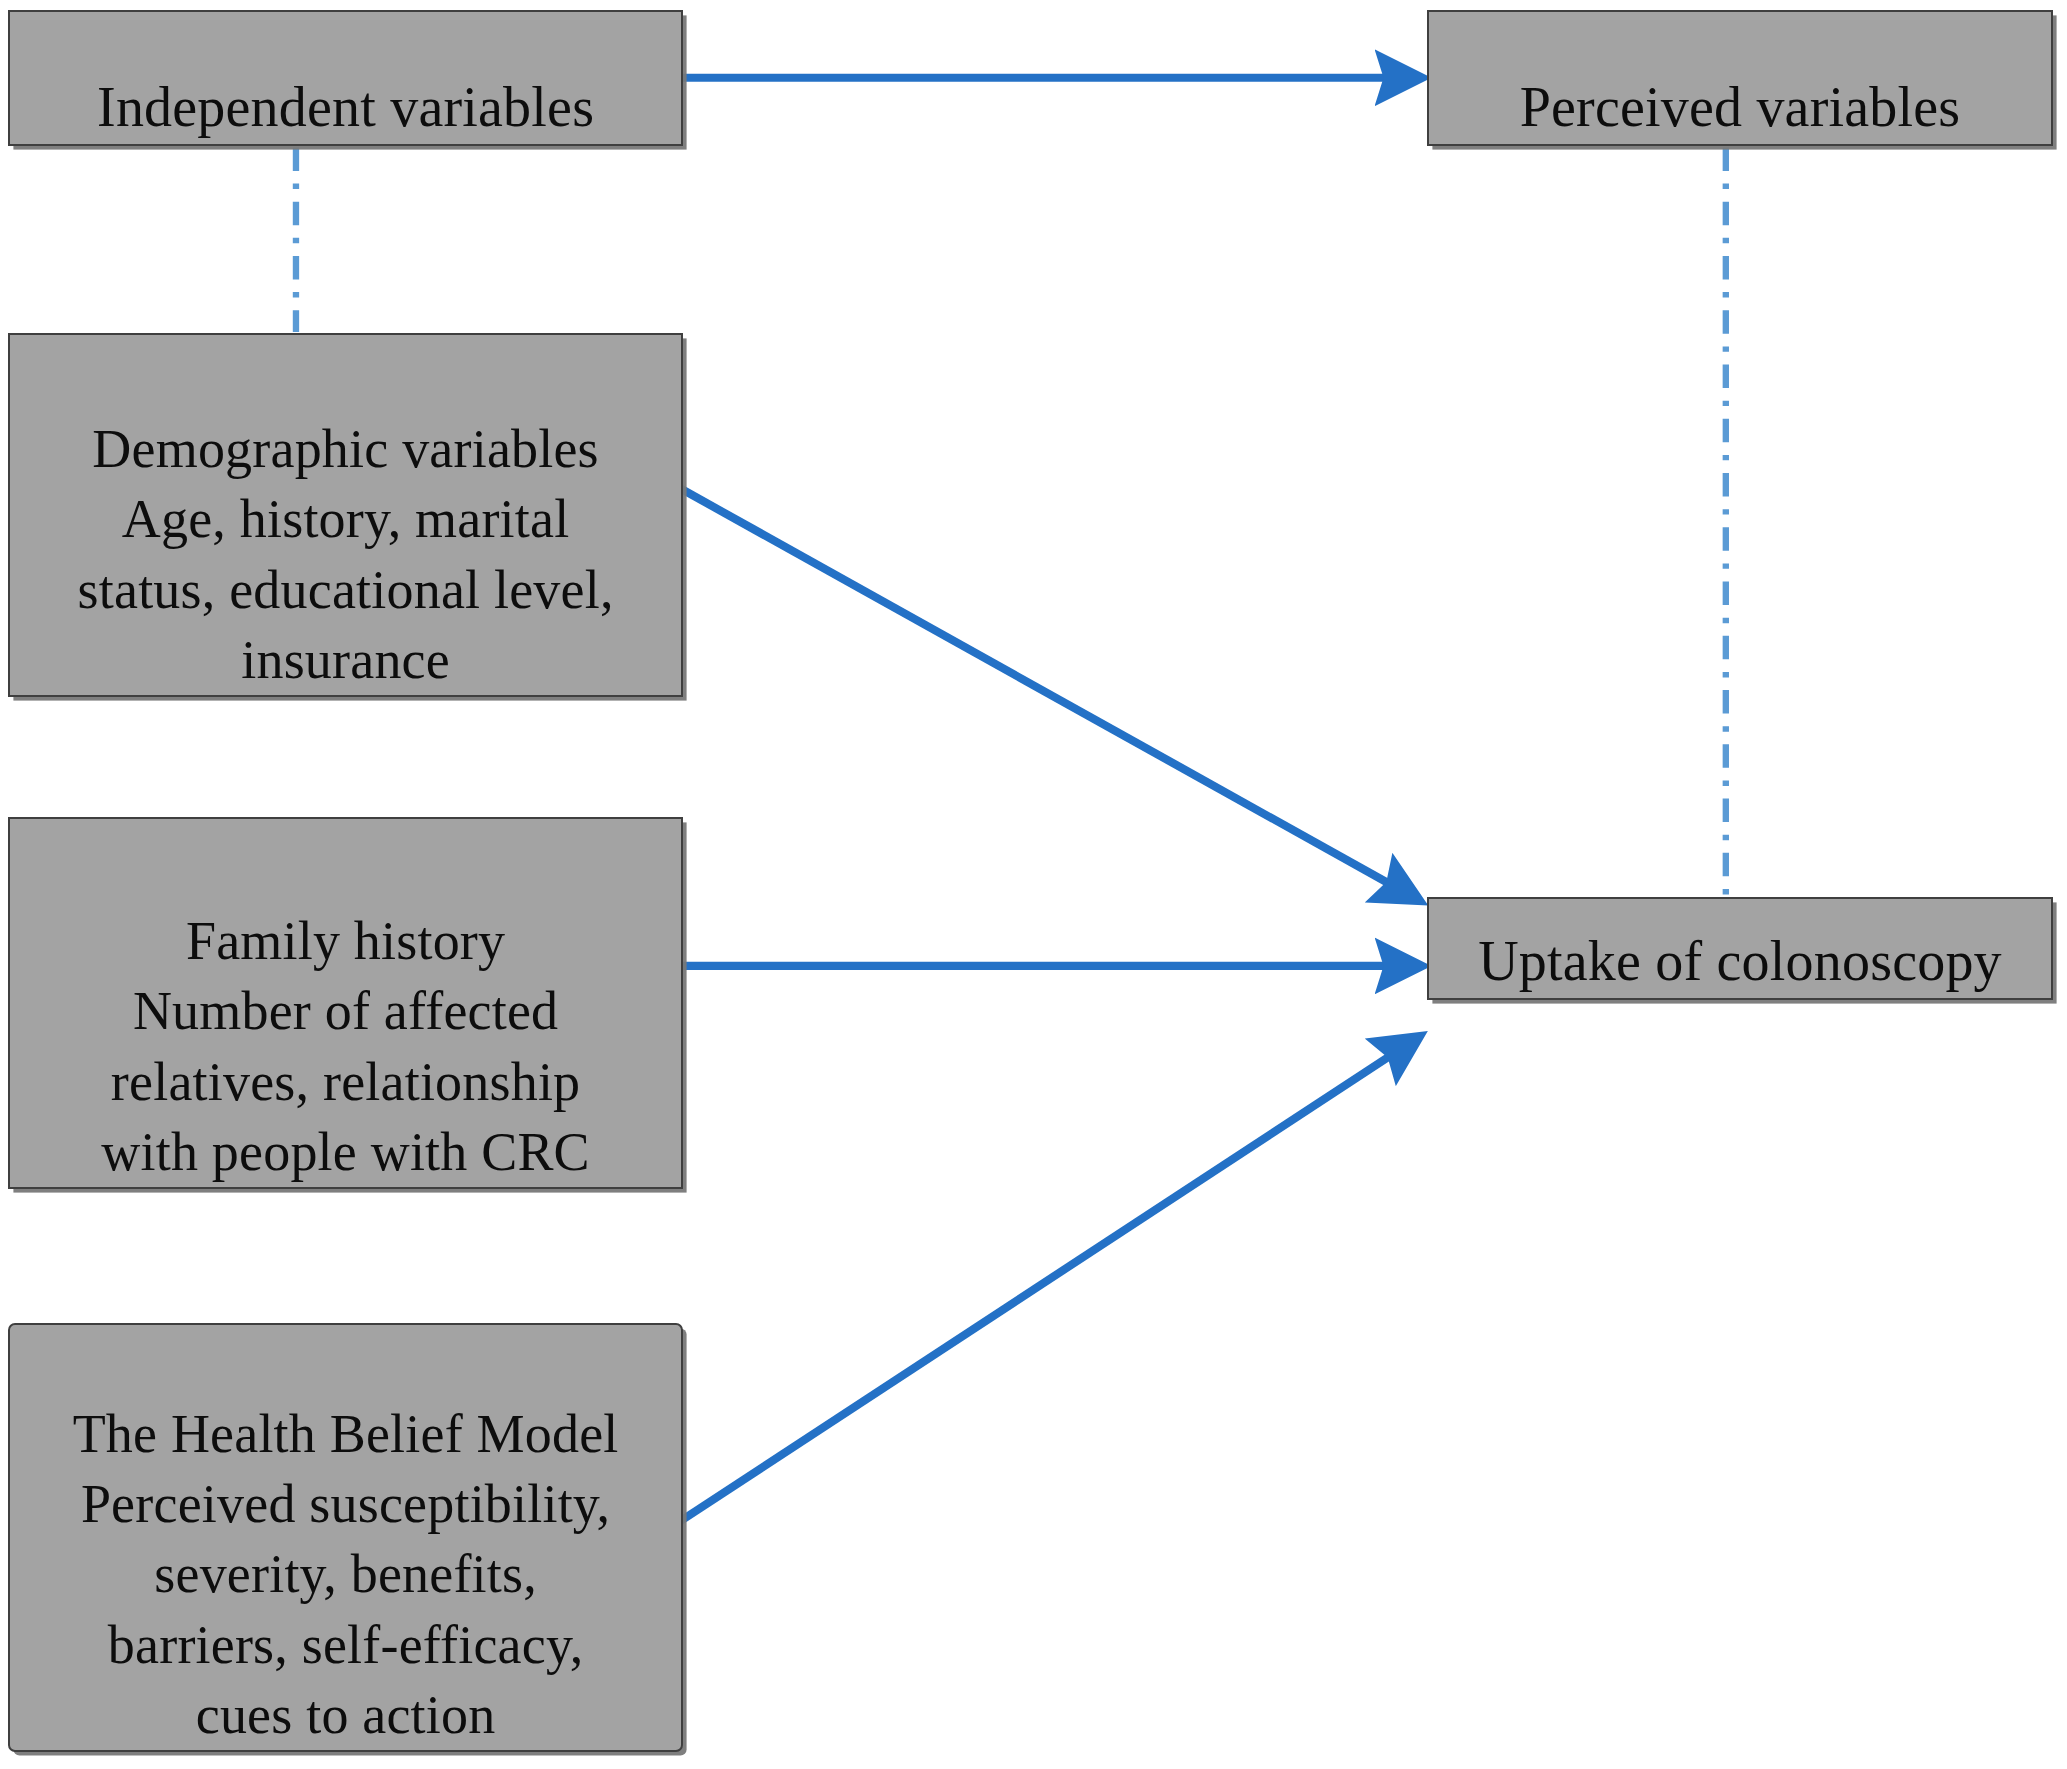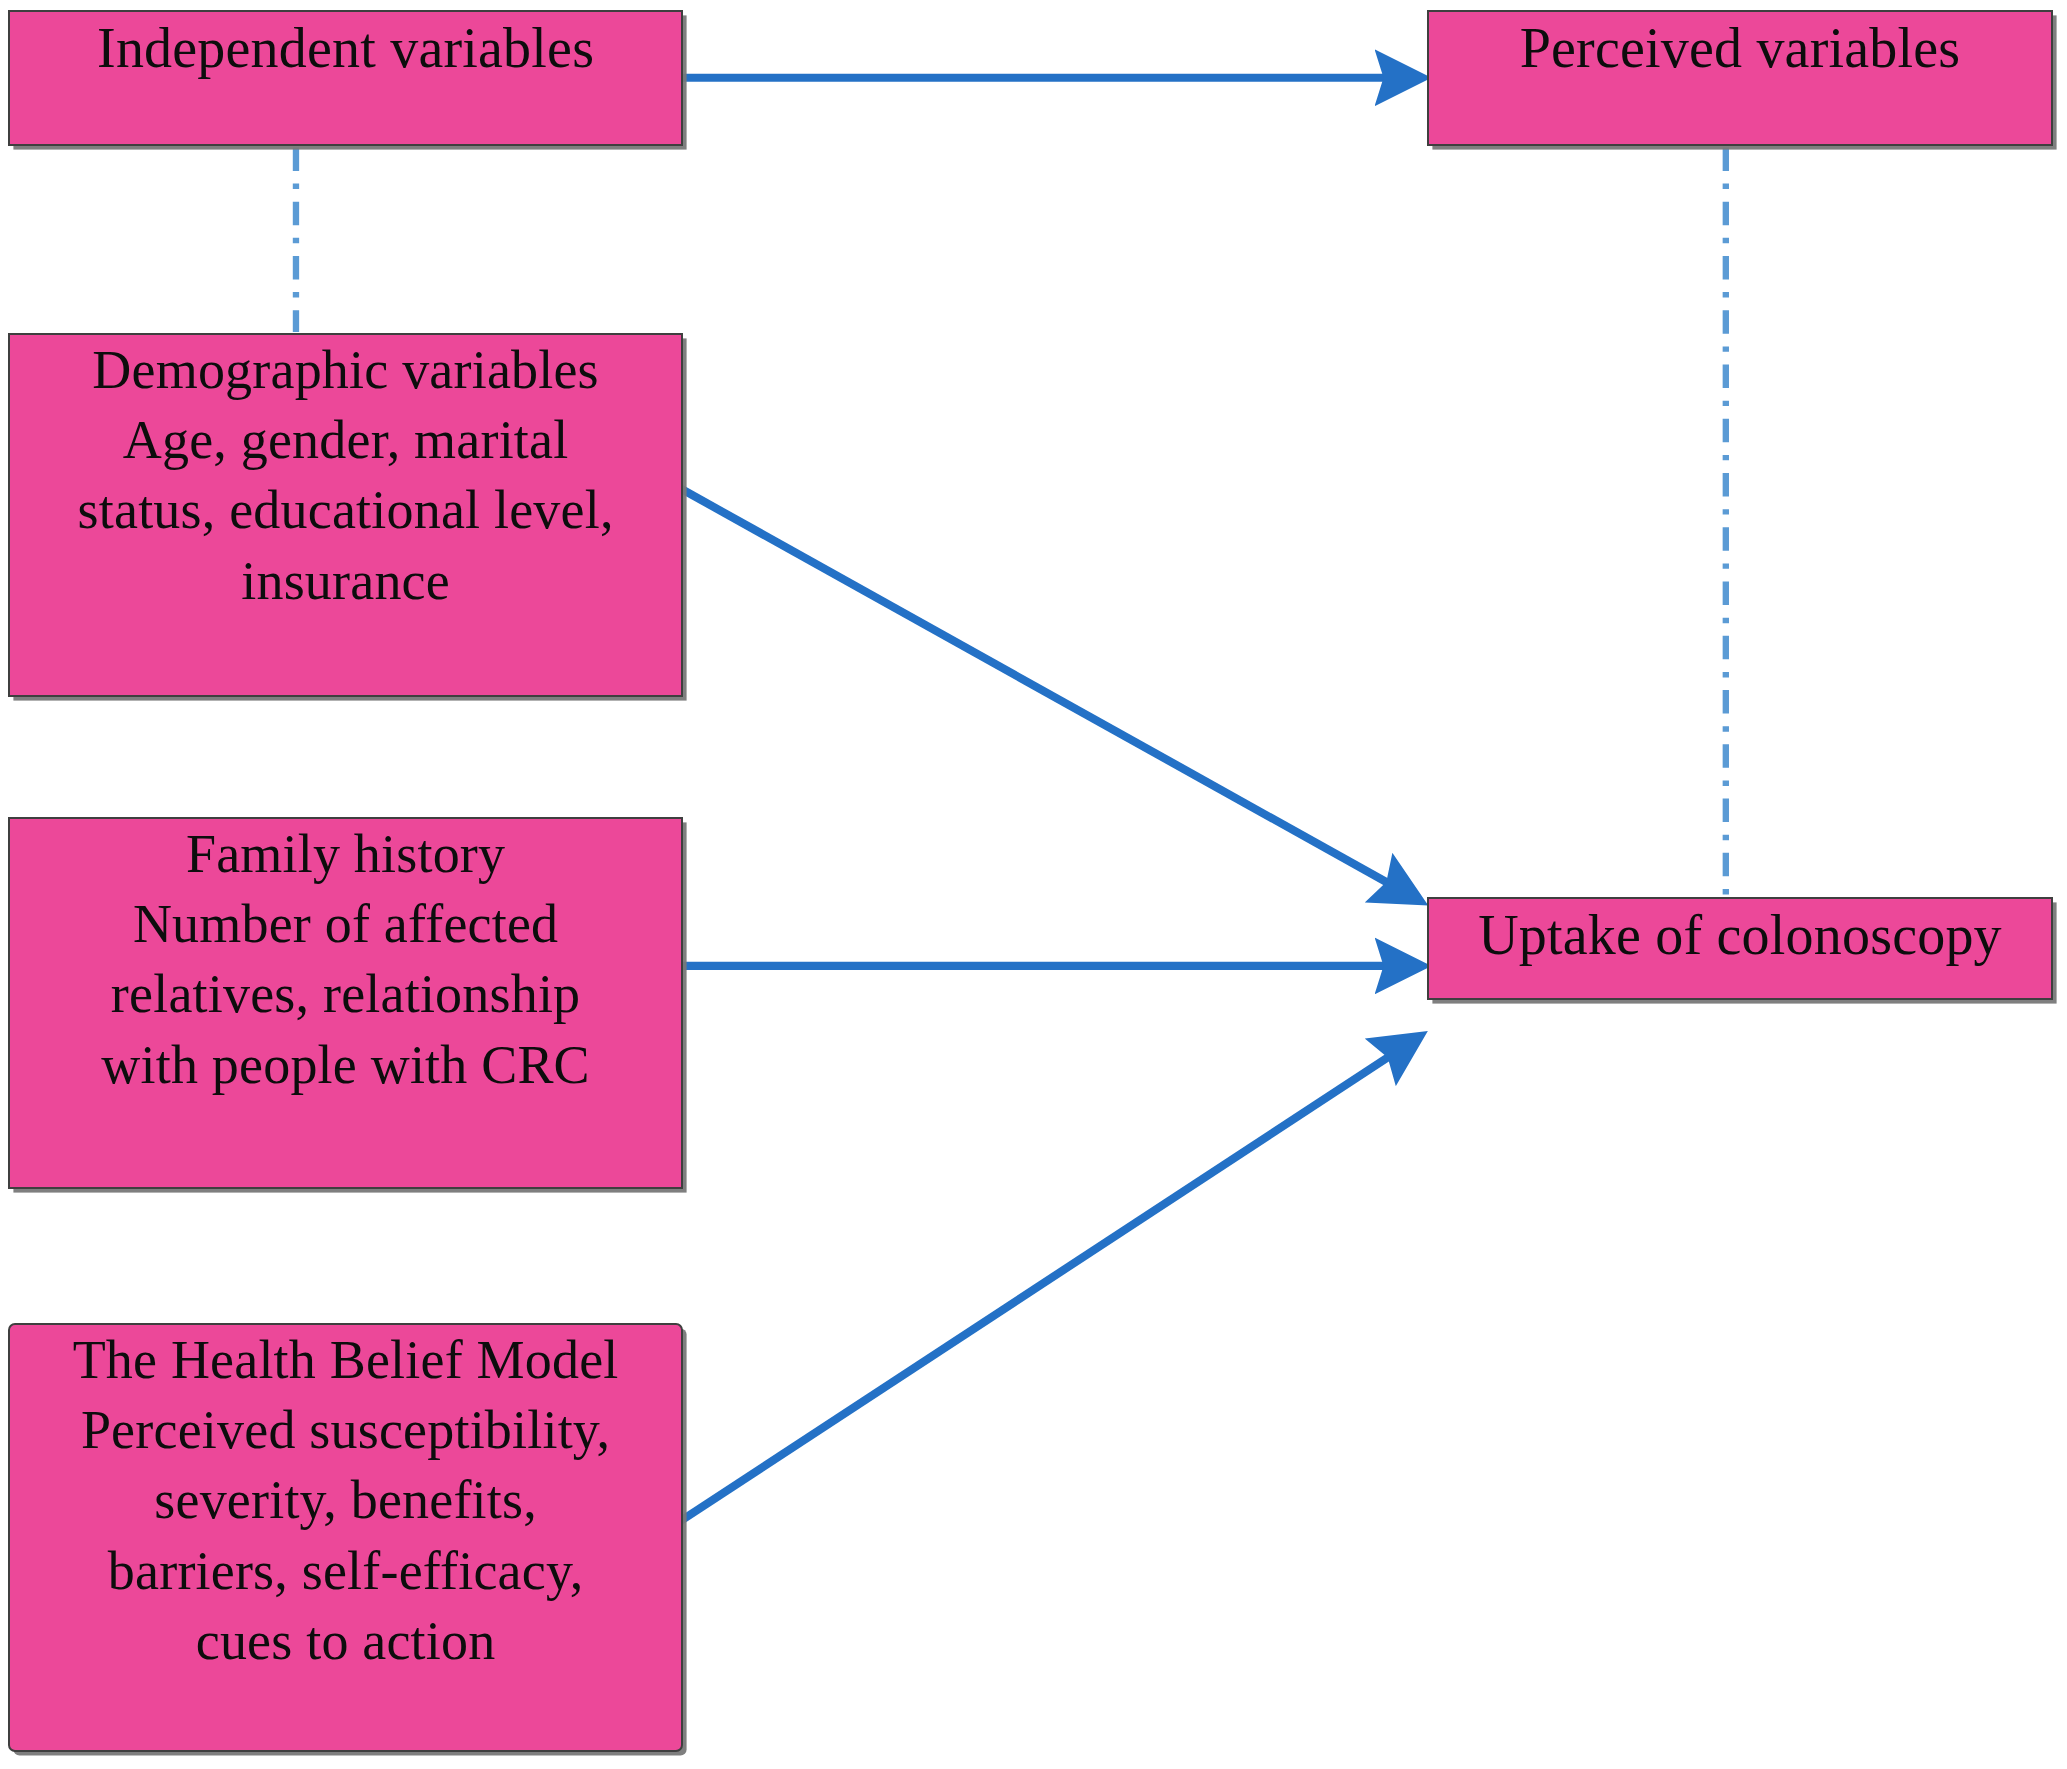--- a/index.html
+++ b/index.html
@@ -12,25 +12,25 @@
     position: relative;
     width: 2067px;
     height: 1769px;
     background: #ffffff;
     font-family: "Liberation Serif", "DejaVu Serif", serif;
     overflow: hidden;
   }
   .node {
     position: absolute;
     box-sizing: border-box;
-    background: #ec4899;
+    background: #a3a3a3;
     border: 2.7px solid #3f3f3f;
     box-shadow: 4.5px 4.5px 0 -0.9px rgba(120,120,120,0.95);
     display: flex;
-    align-items: flex-start;
+    align-items: flex-end;
     justify-content: center;
     text-align: center;
     z-index: 3;
   }
   .node-text {
     font-size: 54px;
     line-height: 1.30;
     color: #0d0d0d;
     padding: 0 12.7px;
     white-space: pre-line;
@@ -83,21 +83,21 @@
   <div class="node" id="node-independent">
     <span class="node-text single">Independent variables</span>
   </div>
 
   <div class="node" id="node-dependent">
     <span class="node-text single">Perceived variables</span>
   </div>
 
   <div class="node" id="node-demographic">
     <span class="node-text">Demographic variables
-Age, gender, marital
+Age, history, marital
 status, educational level,
 insurance</span>
   </div>
 
   <div class="node" id="node-family">
     <span class="node-text">Family history
 Number of affected
 relatives, relationship
 with people with CRC</span>
   </div>

